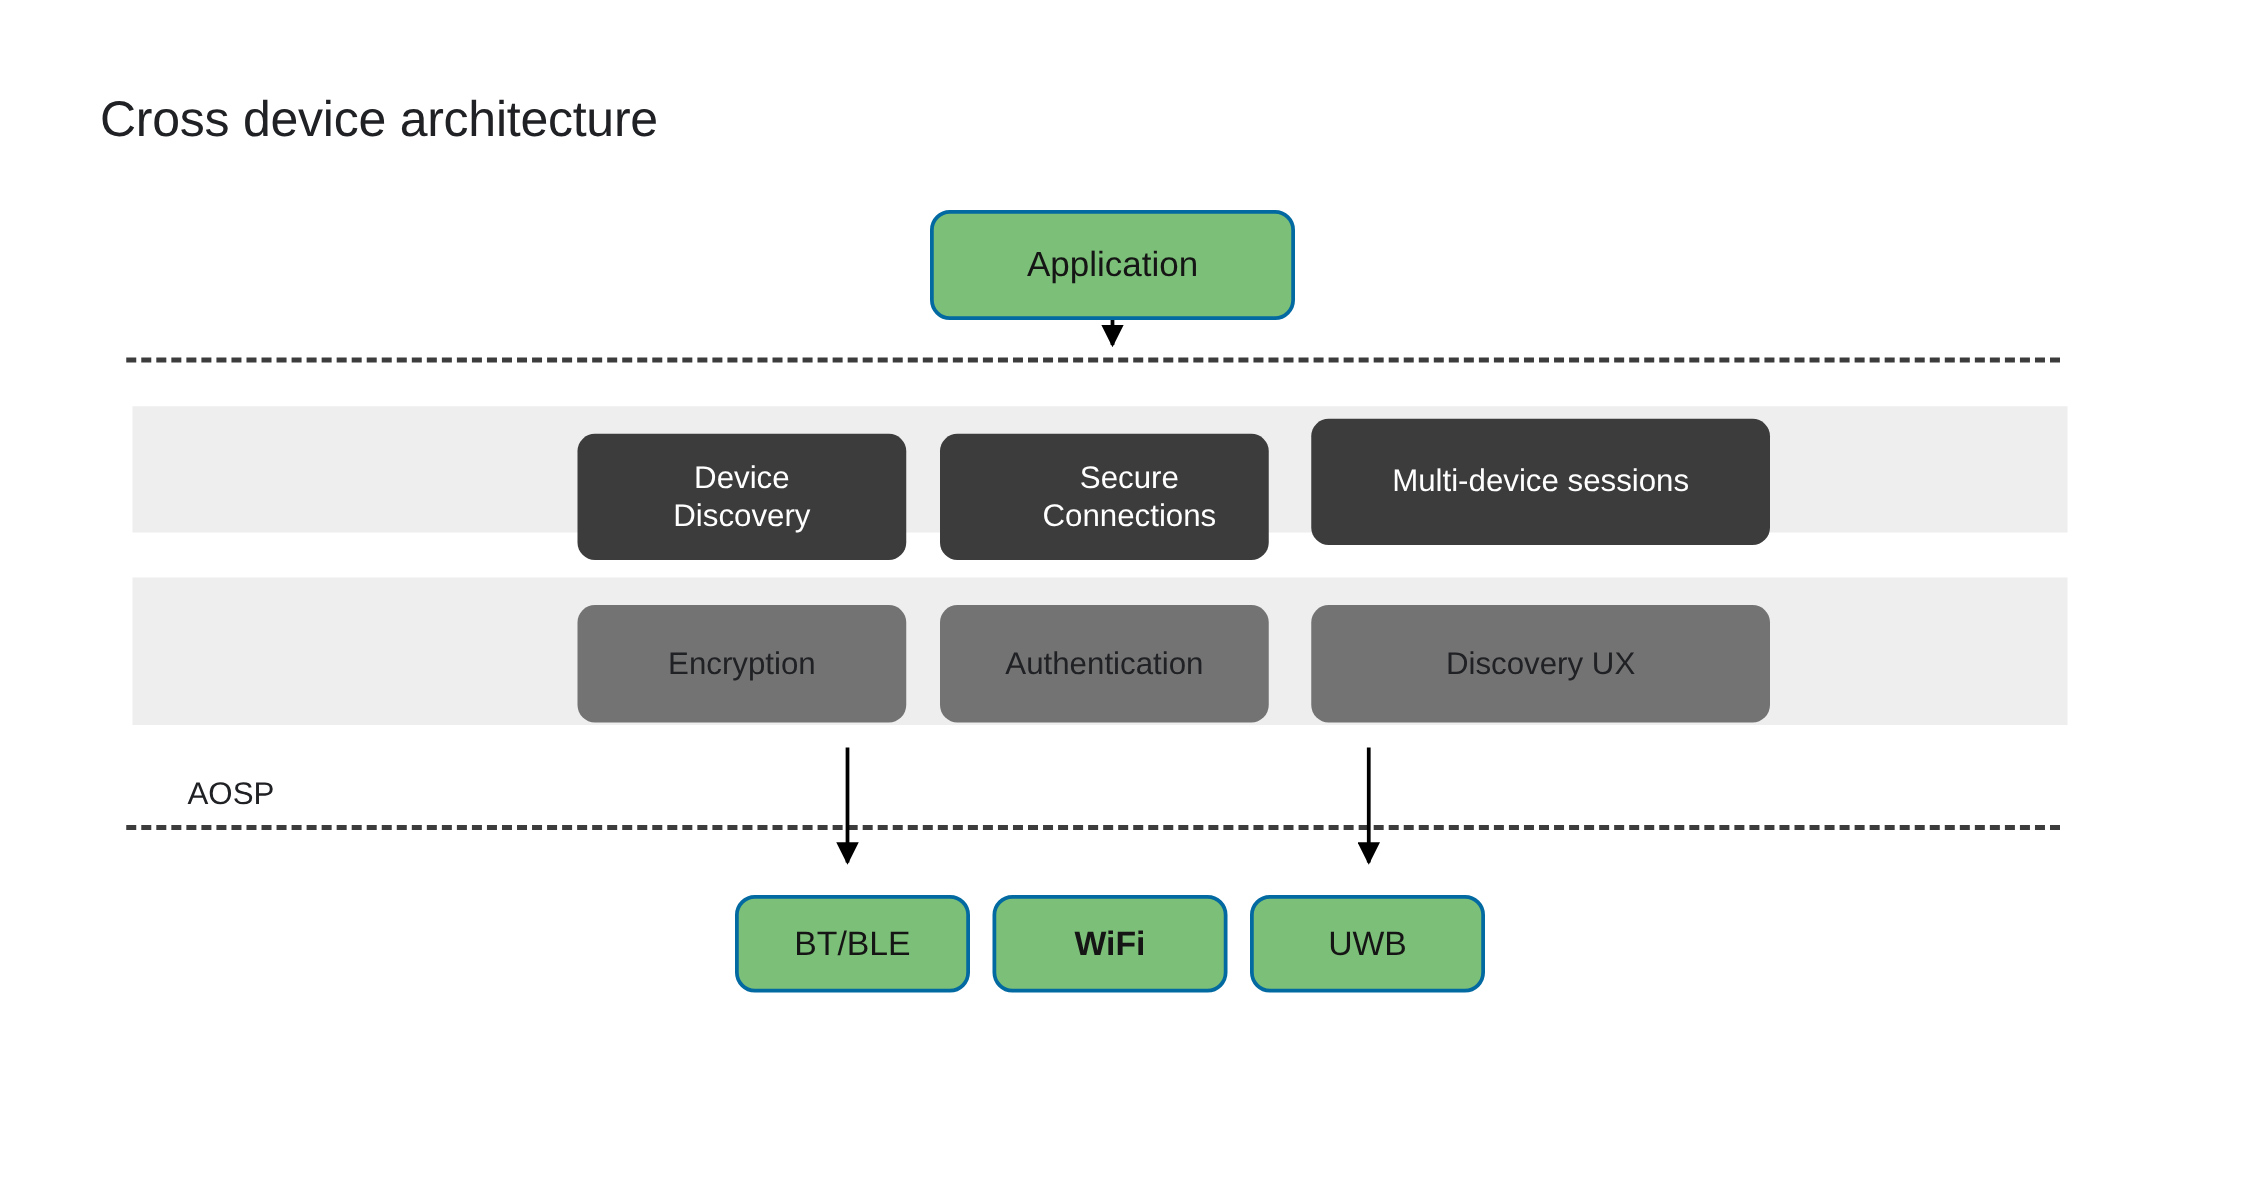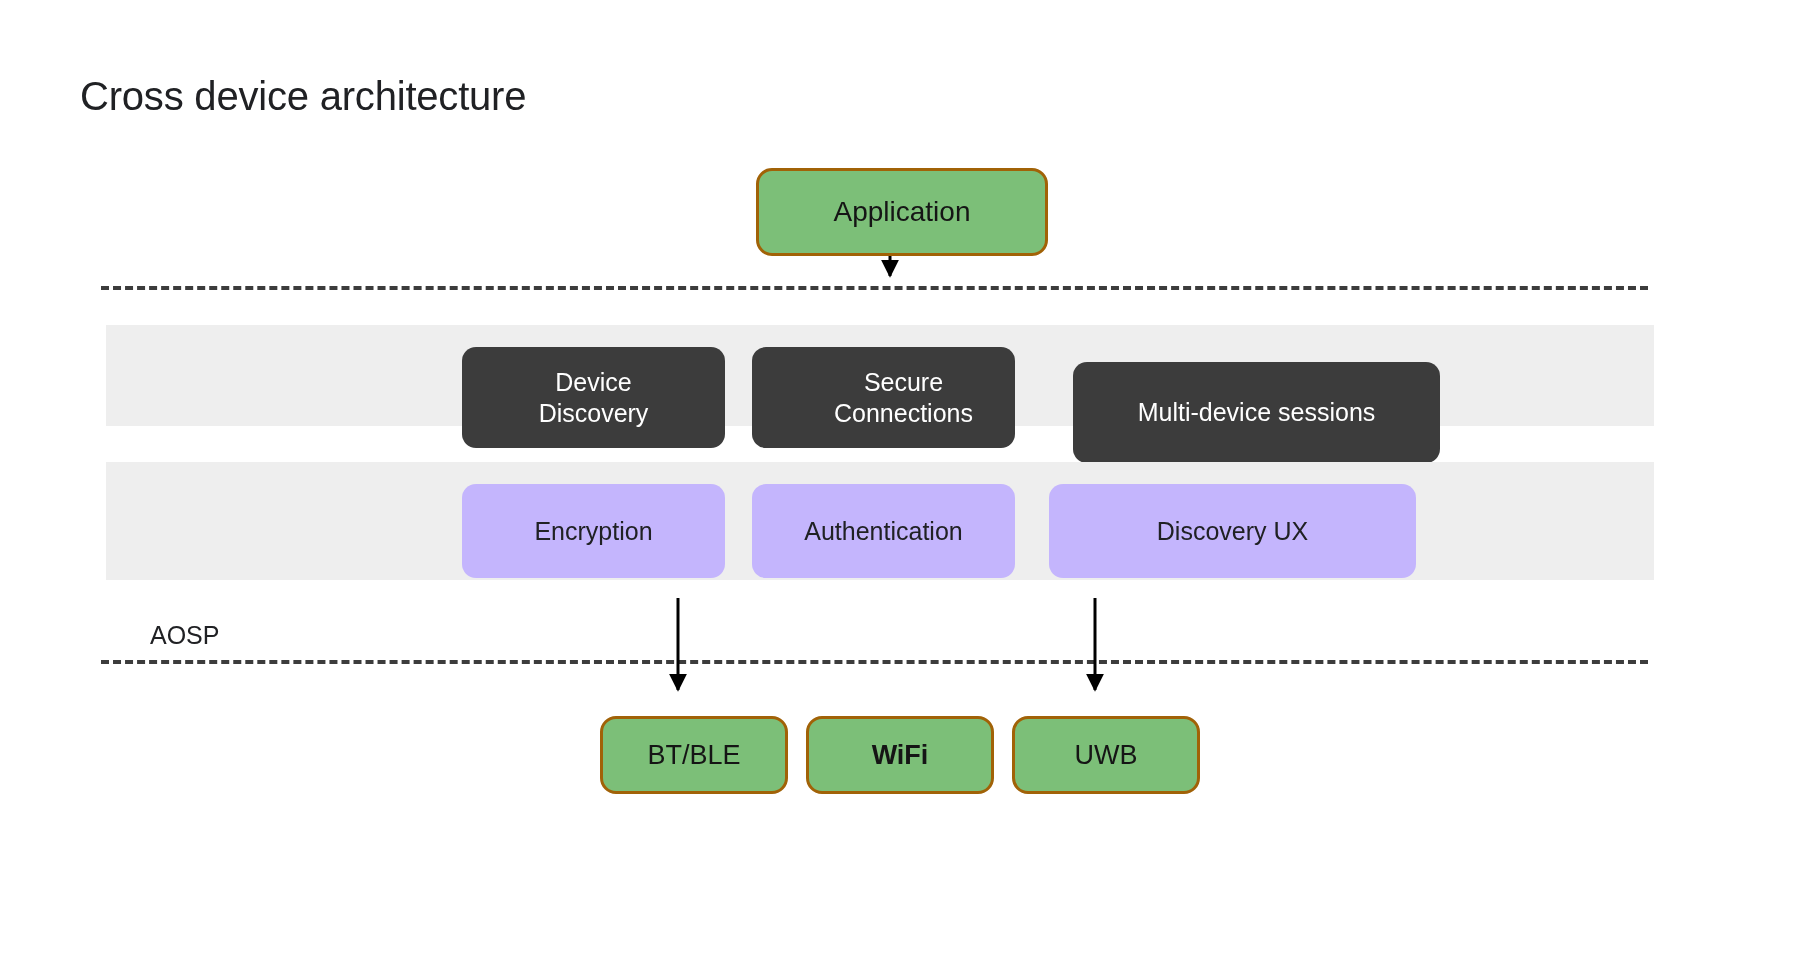--- a/index.html
+++ b/index.html
@@ -80,51 +80,50 @@
 
   .node.dark {
     background: #3c3c3c;
     color: #ffffff;
     border-radius: 14px;
     font-size: 25px;
     line-height: 31px;
   }
 
   .node.yellow {
-    background: #c4b5fd;
+    background: #737373;
     color: #202124;
     border-radius: 14px;
     font-size: 25px;
     line-height: 31px;
   }
 
   .node.green {
     background: #7cbf78;
     color: #151515;
-    border: 3px solid #a16207;
+    border: 3px solid #0369a1;
     border-radius: 16px;
     font-size: 27px;
     line-height: 32px;
     font-weight: 500;
-    margin-left: 12px;
   }
 
   
   #node-application {
     left: 744px;
     top: 168px;
     width: 292px;
     height: 88px;
     font-size: 28px;
   }
 
   
   #node-device-discovery   { left: 462px; top: 347px; width: 263px; height: 101px; }
   #node-secure-connections { left: 752px; top: 347px; width: 263px; height: 101px; padding-left: 40px; }
-  #node-multi-device       { left: 1049px; top: 362px; width: 367px; height: 101px; margin-left: 24px; }
+  #node-multi-device       { left: 1049px; top: 335px; width: 367px; height: 101px; }
 
   
   #node-encryption     { left: 462px; top: 484px; width: 263px; height: 94px; }
   #node-authentication { left: 752px; top: 484px; width: 263px; height: 94px; }
   #node-discovery-ux   { left: 1049px; top: 484px; width: 367px; height: 94px; }
 
   
   #node-btble { left: 588px; top: 716px; width: 188px; height: 78px; }
   #node-wifi  { left: 794px; top: 716px; width: 188px; height: 78px; font-weight: bold; }
   #node-uwb   { left: 1000px; top: 716px; width: 188px; height: 78px; }

